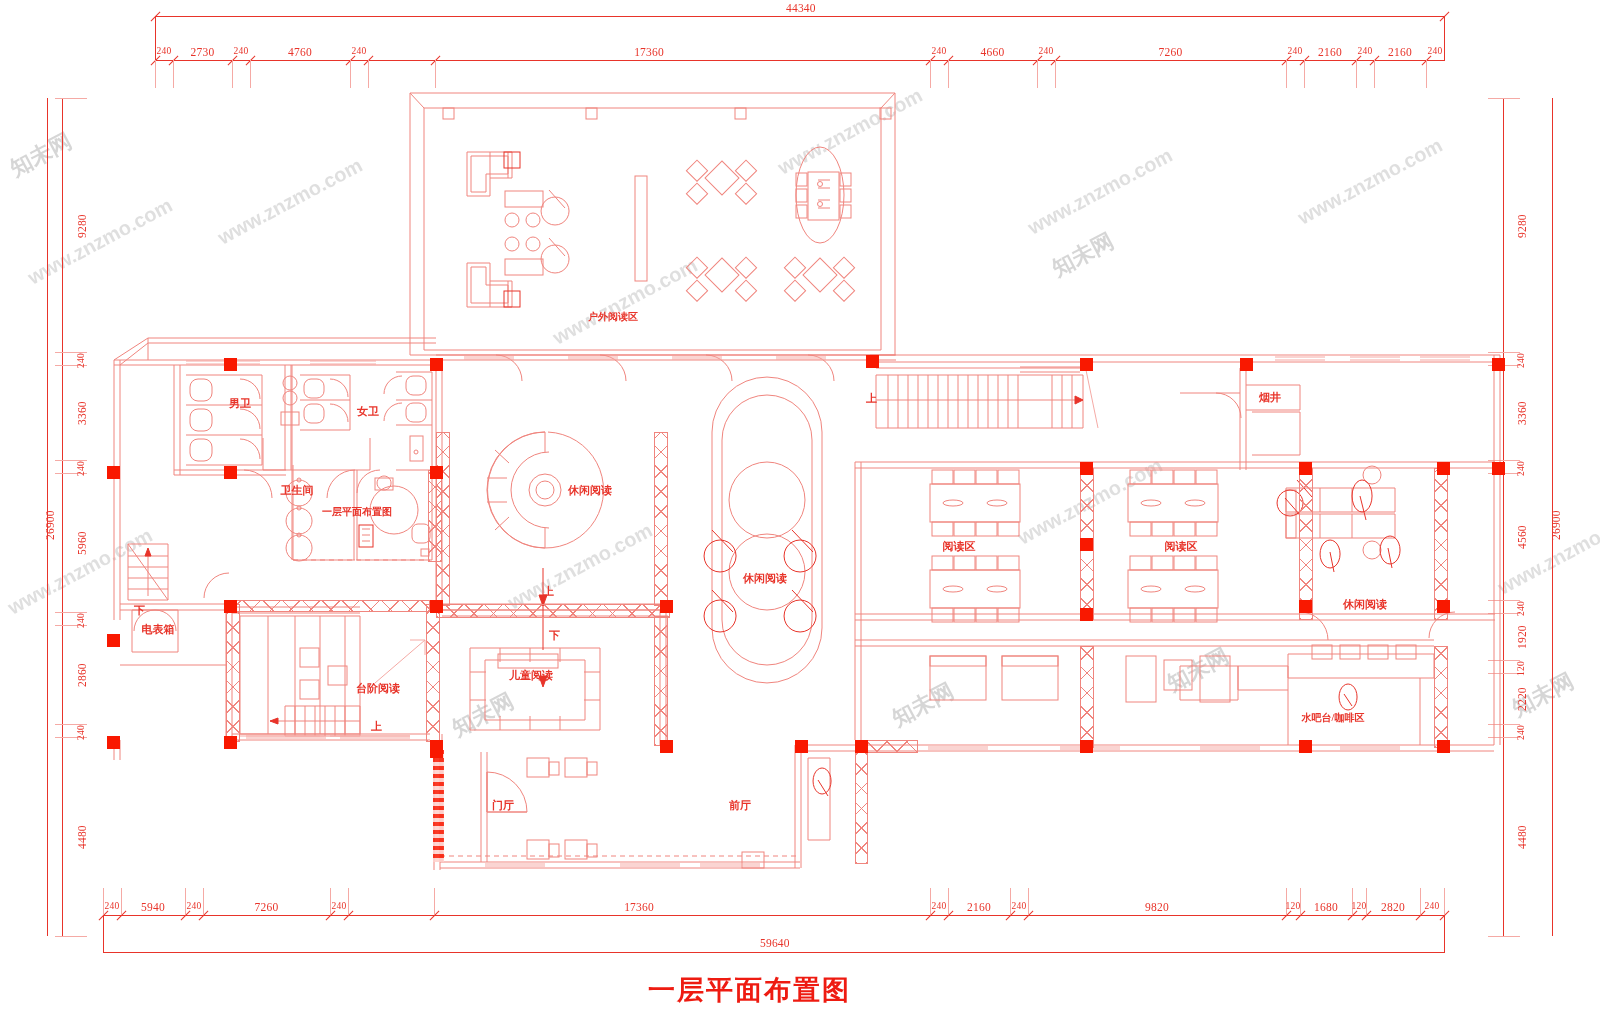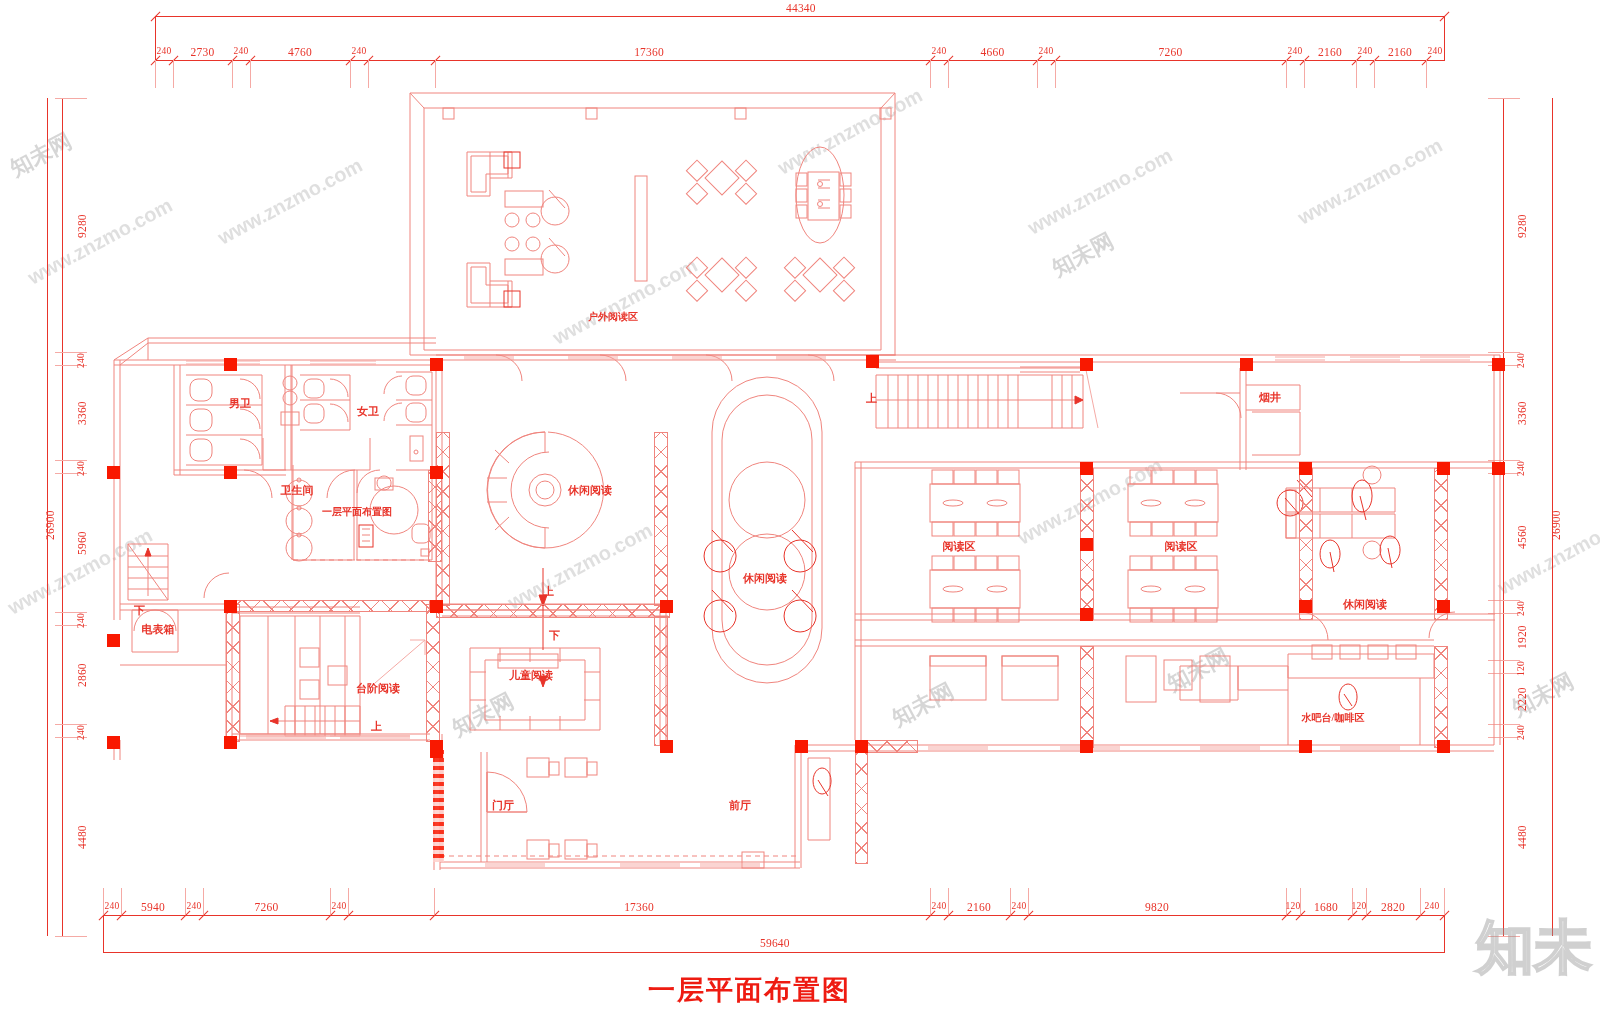--- a/index.html
+++ b/index.html
@@ -683,15 +683,14 @@
   <div id="stairlayer">
       <div class="arrtxt" style="left: 866px; top: 391px;">上</div>
       <div class="arrtxt" style="left: 371px; top: 719px;">上</div>
       <div class="arrtxt" style="left: 543px; top: 584px;">上</div>
       <div class="arrtxt" style="left: 549px; top: 628px;">下</div>
       <div class="arrtxt" style="left: 134px; top: 603px;">下</div>
     </div>
 
   <div class="title" style="left:648px;top:972px;">一层平面布置图</div>
 
-  <div class="bigwm">知未</div>
 
 </div>
 
 </body></html>

